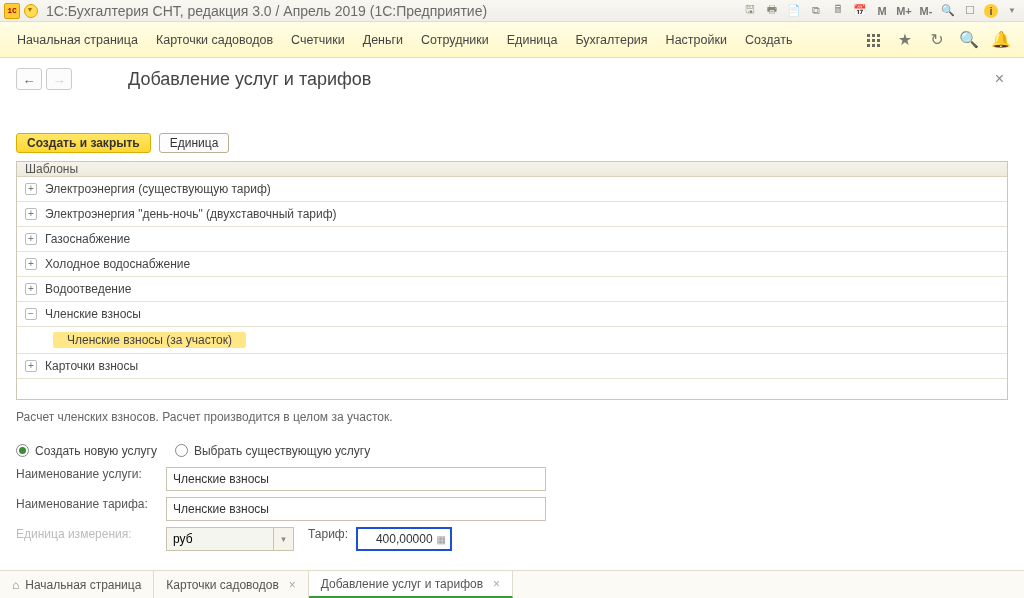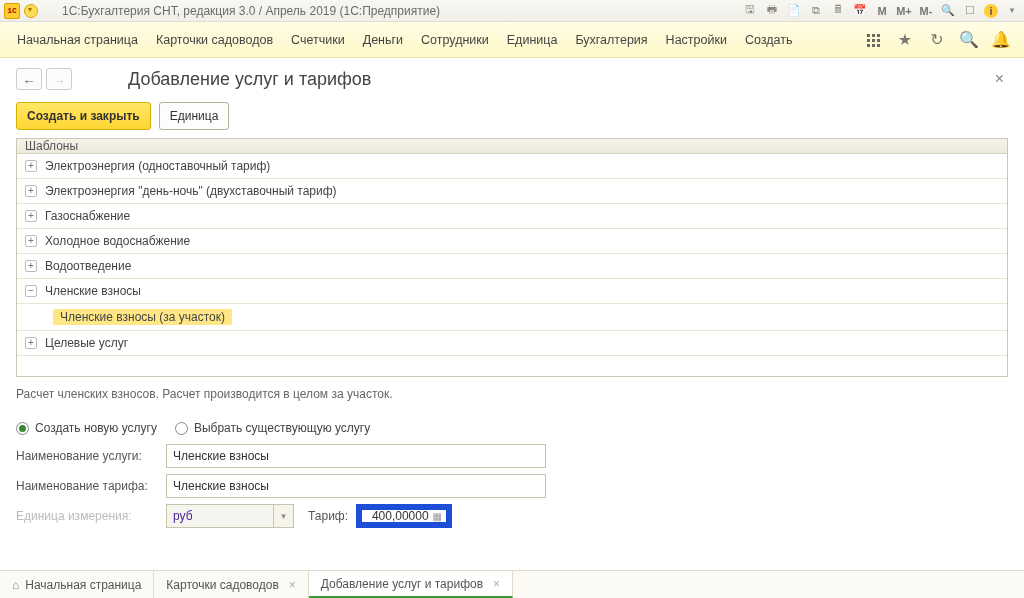--- a/index.html
+++ b/index.html
@@ -17,21 +17,21 @@
     height: 22px;
     background: linear-gradient(#f9f7f2, #f0eee8);
     border-bottom: 1px solid #e0dcd0;
     display: flex;
     align-items: center;
     padding: 0 4px;
   }
   .title-bar .logo { width: 16px; height: 16px; background:#ffcc33;border:1px solid #e0a000;border-radius:2px;font-size:8px;line-height:14px;text-align:center;color:#a00;font-weight:bold;font-family:Liberation Mono, monospace; }
   .title-bar .round { width:14px;height:14px;border-radius:50%;border:1px solid #e0a000;background:#ffdd55;margin-left:4px;position:relative; }
   .title-bar .round::after{content:"▾";position:absolute;font-size:8px;color:#a07000;left:3px;top:0;}
-  .title-bar .title-text { margin-left:24px; color:#6b6b6b; font-size:12px; }
+  .title-bar .title-text { margin-left:8px; color:#6b6b6b; font-size:14px; }
   .title-bar .right-icons { margin-left:auto; display:flex; gap:6px; align-items:center; }
   .title-bar .ticon { width:16px; height:16px; display:flex;align-items:center;justify-content:center;font-size:11px;color:#8a8a7a;cursor:pointer; }
   .ticon.m { font-weight:bold;color:#777; }
   .ticon.info{background:#ffcc33;border-radius:50%;color:#555;font-weight:bold;width:14px;height:14px;line-height:14px;}
   .ticon.drop{font-size:8px;color:#888;}
 
   
   .menu-bar {
     background: linear-gradient(#fffde6, #fff8c8);
     border-bottom:1px solid #e8e1b0;
@@ -55,23 +55,23 @@
   }
   .nav-btn { width:26px;height:22px;border:1px solid #ccc;background:#fcfcfc;border-radius:3px;display:flex;align-items:center;justify-content:center;font-size:13px;color:#555;cursor:pointer; }
   .nav-btn + .nav-btn { margin-left:4px; }
   .nav-btn.disabled { color:#ccc; }
   .page-heading { font-size:18px; color:#444; margin-left:56px; }
   .close-x { margin-left:auto; font-size:16px; color:#888; cursor:pointer; padding-right:4px;}
 
   
   .actions-row { padding:4px 16px 8px 16px; display:flex; gap:8px; }
   .btn {
-    height:28px; padding:0 10px; border:1px solid #b8b090; border-radius:3px;
+    height:20px; padding:0 10px; border:1px solid #b8b090; border-radius:3px;
     font-size:12px; cursor:pointer; background:#fdfdfd;
-    display:flex;align-items:center;
+    display:flex;align-items:center;margin-top:31px;
   }
   .btn.primary { background:linear-gradient(#ffe766,#ffd633); border-color:#d4b000; font-weight:bold;color:#333; }
 
   
   .panel {
     margin:0 16px;
     border:1px solid #ccc8b8;
   }
   .panel-header {
     background:linear-gradient(#f5f3ea,#edeadb);
@@ -79,48 +79,48 @@
     padding:0 8px; font-size:12px; color:#555;
   }
   .tree-row {
     border-bottom:1px solid #e8e4d4;
     padding:5px 8px;
     display:flex; align-items:center; font-size:12px; color:#444;
   }
   .tree-row:last-child{border-bottom:none;}
   .expander { width:12px;height:12px;border:1px solid #bbb;background:#fff;border-radius:2px;font-size:10px;line-height:10px;text-align:center;color:#777;margin-right:8px;cursor:pointer; }
   .sub-row { padding-left:36px; }
-  .highlight { background:#ffe788; padding:1px 7px; border-radius:2px; }
+  .highlight { background:#ffe788; padding:1px 14px; border-radius:2px; }
 
   .panel-space { height:20px; border-top:none; }
 
   .description { padding:10px 16px 0 16px; color:#666; font-size:12px; }
 
   
   .radio-row { padding:20px 16px 6px 16px; display:flex; gap:18px; align-items:center; }
   .radio { width:13px;height:13px;border:1px solid #888;border-radius:50%;display:inline-flex;align-items:center;justify-content:center;margin-right:6px;background:#fff;cursor:pointer;}
   .radio.sel::after{content:"";width:7px;height:7px;border-radius:50%;background:#3a8a3a;}
-  .radio-label{display:flex;align-items:flex-end;font-size:12px;color:#444;cursor:pointer;}
-
-  
-  .form-row { display:flex; align-items:center; padding:3px 16px; }
+  .radio-label{display:flex;align-items:flex-start;font-size:12px;color:#444;cursor:pointer;}
+
+  
+  .form-row { display:flex; padding:3px 16px; }
   .form-label { width:150px; font-size:12px; color:#555; }
   .form-label.disabled{color:#bbb;}
   .text-input {
     height:24px; border:1px solid #c8c4b0; background:#fff; padding:0 6px;
     font-size:12px; color:#333;
   }
   .text-input.wide{ width:380px; }
   .text-input.small{ width:108px; }
-  .text-input.disabled{ background:#f5f5f0; color:#4c1d95; }
+  .text-input.disabled{ background:#f5f5f0; color:#000000; }
   .combo { display:flex; }
   .combo-btn{ width:20px;height:24px;border:1px solid #c8c4b0;border-left:none;background:#f5f3ea;font-size:9px;color:#888;display:flex;align-items:center;justify-content:center;cursor:pointer;}
   .tarif-label{ margin-left:14px;margin-right:8px;font-size:12px;color:#555;}
   .tarif-input{
-    height:24px;width:96px;border:6px solid #1d4ed8;background:#fff;padding:0 4px;
+    height:24px;width:96px;border:2px solid #1d4ed8;background:#fff;padding:0 4px;
     font-size:12px;text-align:right;
     display:flex;align-items:center;justify-content:flex-end;gap:4px;
   }
   .tarif-icon{font-size:10px;color:#999;}
 
   
   .bottom-tabs {
     position:absolute; bottom:0; left:0; right:0;
     height:28px; background:#fbfaf4;border-top:1px solid #e0dccc;
     display:flex; align-items:stretch;
@@ -186,21 +186,21 @@
 <div class="actions-row">
   <div class="btn primary">Создать и закрыть</div>
   <div class="btn">Единица</div>
 </div>
 
 <div class="panel">
   <div class="panel-header">Шаблоны</div>
 
   <div class="tree-row">
     <div class="expander">+</div>
-    <span>Электроэнергия (одноставочный тариф)</span>
+    <span>Электроэнергия (существующую тариф)</span>
   </div>
   <div class="tree-row">
     <div class="expander">+</div>
     <span>Электроэнергия "день-ночь" (двухставочный тариф)</span>
   </div>
   <div class="tree-row">
     <div class="expander">+</div>
     <span>Газоснабжение</span>
   </div>
   <div class="tree-row">
@@ -213,21 +213,21 @@
   </div>
   <div class="tree-row">
     <div class="expander">−</div>
     <span>Членские взносы</span>
   </div>
   <div class="tree-row sub-row">
     <span class="highlight">Членские взносы (за участок)</span>
   </div>
   <div class="tree-row">
     <div class="expander">+</div>
-    <span>Целевые услуг</span>
+    <span>Карточки взносы</span>
   </div>
   <div class="tree-row panel-space"></div>
 </div>
 
 <div class="description">Расчет членских взносов. Расчет производится в целом за участок.</div>
 
 <div class="radio-row">
   <label class="radio-label">
     <span class="radio sel"></span>
     <span>Создать новую услугу</span>

